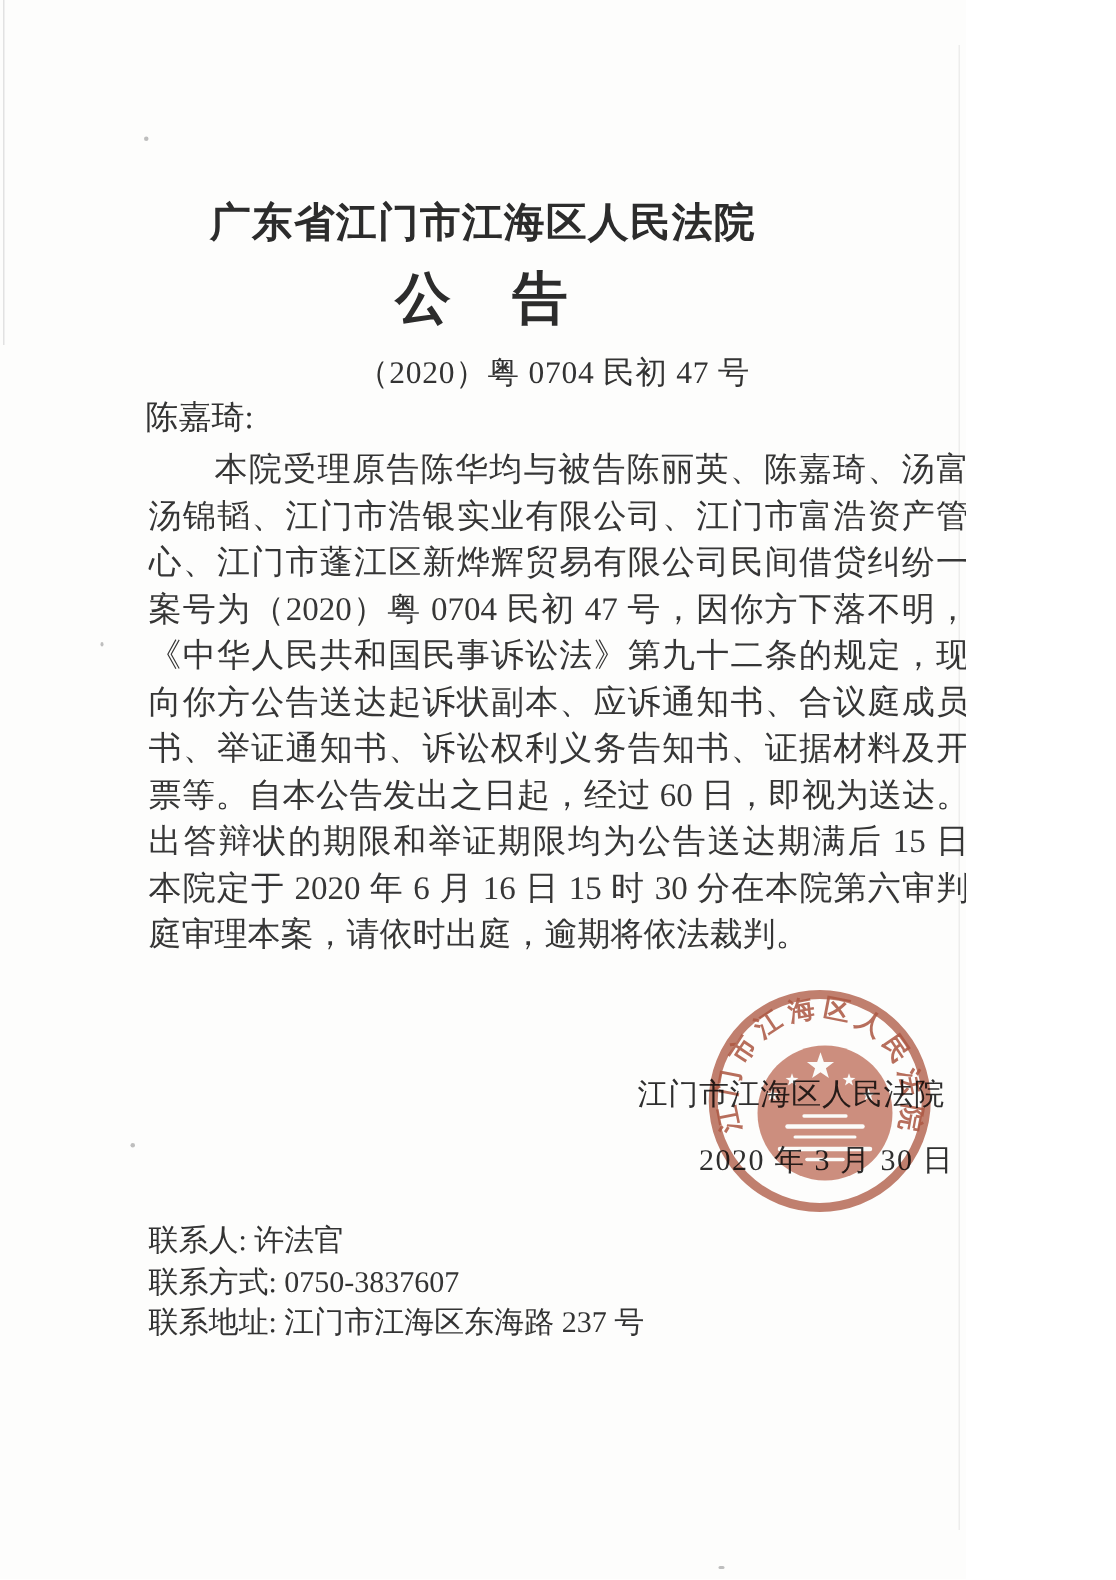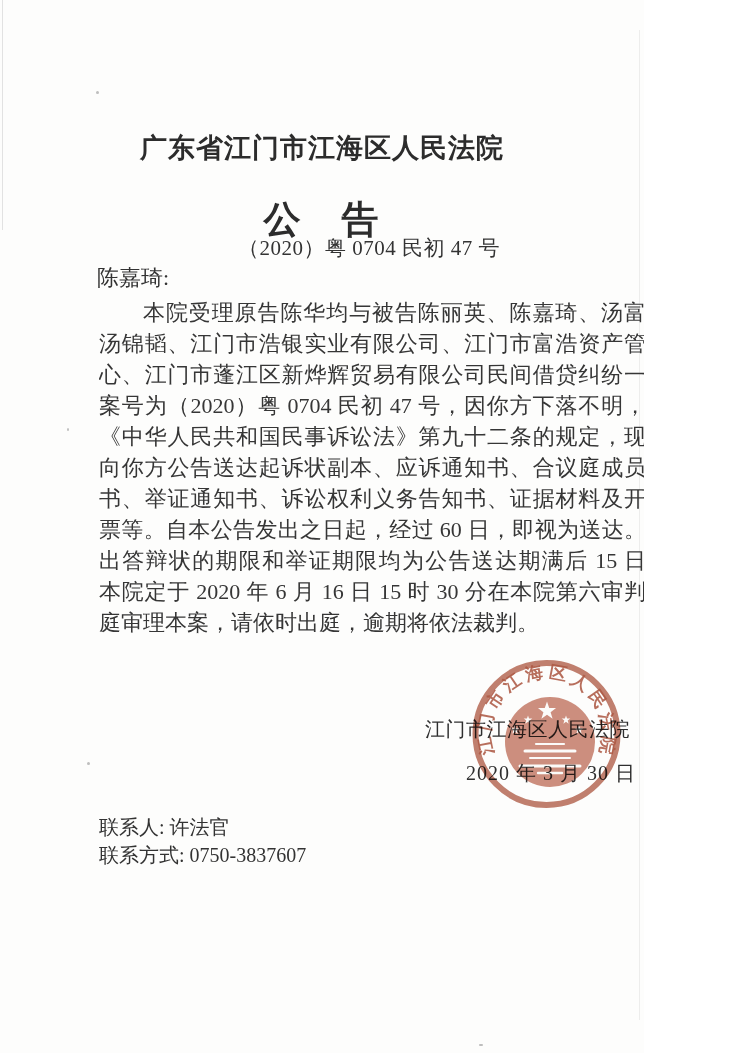--- a/index.html
+++ b/index.html
@@ -25,21 +25,20 @@
     position: absolute; left: 0; right: 0; top: 130px;
     text-align: center;
     font-size: 27px; font-weight: bold; letter-spacing: 1px;
     color: #2c2c2c;
   }
   .doc-type {
     position: absolute; left: 0; right: 0; top: 174px;
     text-align: center;
     font-size: 37px; font-weight: bold; letter-spacing: 2px;
     color: #2c2c2c;
-    margin-top: 21px;
   }
   .case-number {
     position: absolute; right: 144px; top: 234px;
     font-size: 21px; letter-spacing: 0.5px;
     color: #333;
     margin-left: 32px;
   }
   .recipient {
     position: absolute; left: 97px; top: 263px;
     font-size: 22px;
@@ -148,20 +147,21 @@
     </g>
 
     <text class="seal-arc-text" fill-opacity="0.88" fill="#a84c36">
       <textPath href="#sealArc" startOffset="0" textLength="214" lengthAdjust="spacing">江门市江海区人民法院</textPath>
     </text>
   </svg>
 
   <div class="contacts">
     <div>联系人: 许法官</div>
     <div>联系方式: 0750-3837607</div>
+    <div>联系地址: 江门市江海区东海路 237 号</div>
   </div>
 
   <div class="speck s1"></div>
   <div class="speck s2"></div>
   <div class="speck s3"></div>
   <div class="speck s4"></div>
 
 </div>
 
 </body></html>

